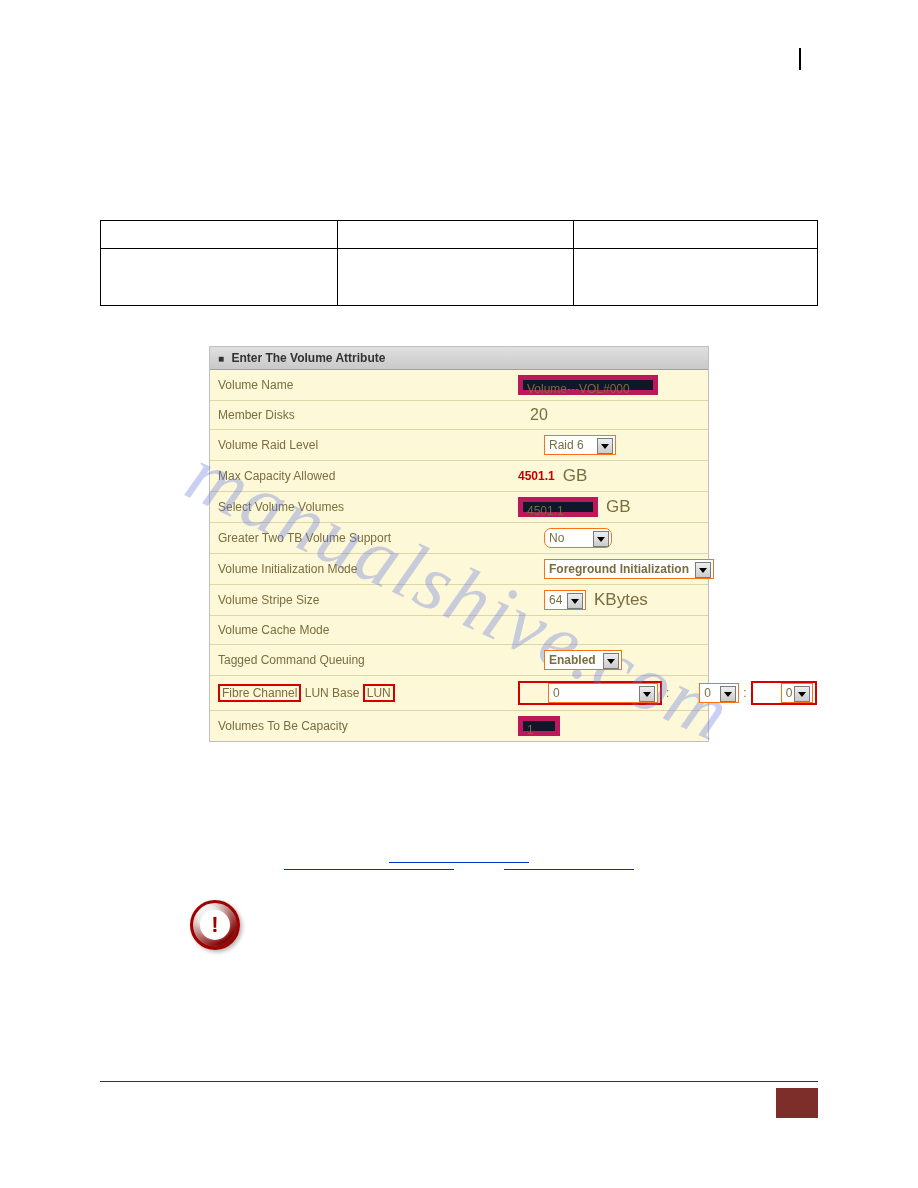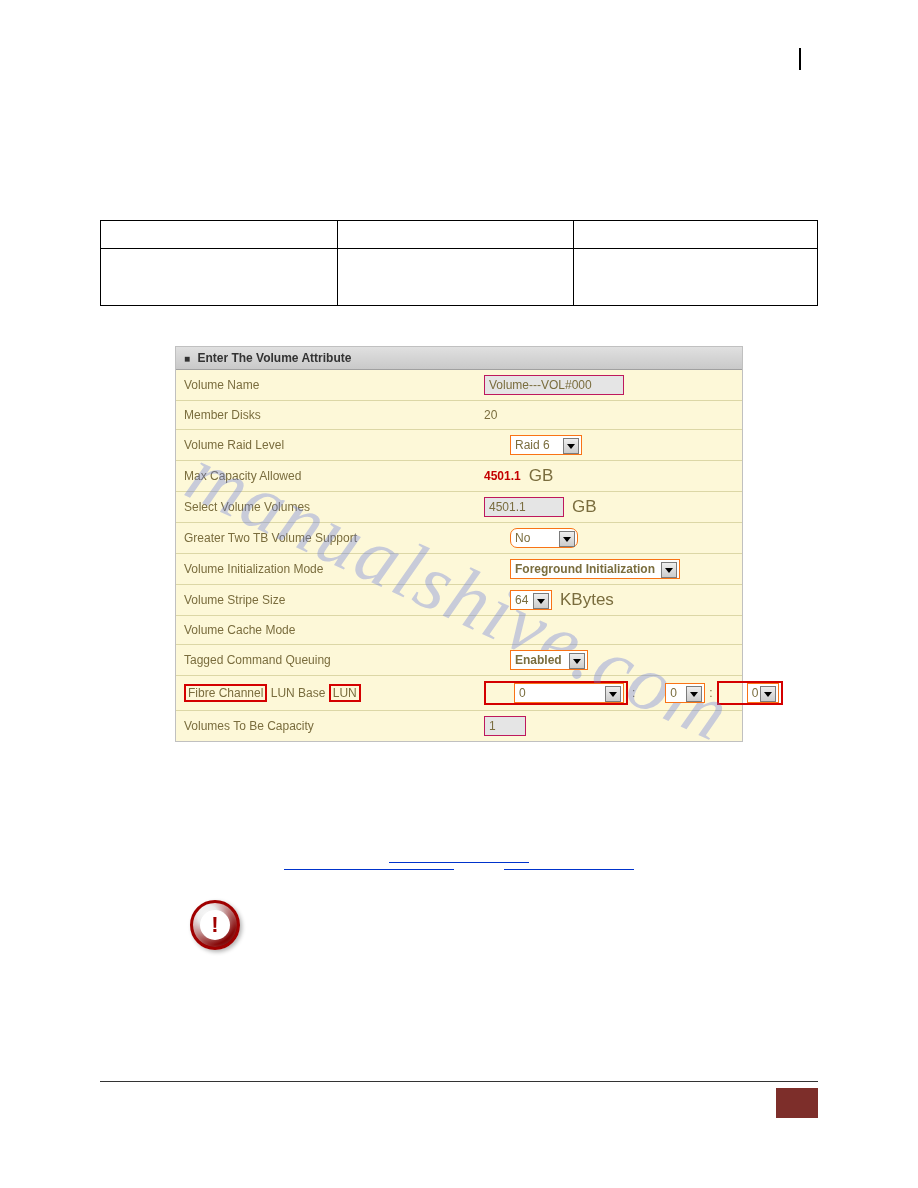--- a/index.html
+++ b/index.html
@@ -33,21 +33,21 @@
     height: 28px;
     vertical-align: top;
   }
   .simple-table tr:nth-child(1) td { height: 28px; }
   .simple-table tr:nth-child(2) td { height: 57px; }
   .simple-table td:nth-child(1){width:33%;}
   .simple-table td:nth-child(2){width:33%;}
   .simple-table td:nth-child(3){width:34%;}
 
   .screenshot {
-    width: 568px;
+    width: 500px;
     margin: 0 auto 120px auto;
     border: 1px solid #c0c0c0;
   }
   .ss-header {
     background: linear-gradient(#e0e0e0,#c9c9c9);
     border-bottom: 1px solid #a0a0a0;
     padding: 4px 8px;
     font: bold 12px Verdana, sans-serif;
     color: #333;
   }
@@ -62,22 +62,22 @@
     font: 12px Verdana, sans-serif;
     color: #7a6d3e;
   }
   .ss-row:last-child{border-bottom:none;}
   .ss-label {
     width: 300px;
     flex: 0 0 300px;
   }
   .ss-value { flex:1; display:flex; align-items:center; gap:4px;}
   .txtbox {
-    background:#e5e5e5;
-    border:1px solid #be185d;
+    background:#0f172a;
+    border:5px solid #be185d;
     font:12px Arial;
     padding:2px 4px;
     height:20px;
   }
   .txtbox.volname{width:140px;}
   .txtbox.cap{width:80px;}
   .txtbox.one{width:42px;}
   .selbox {
     position:relative;
     background:#ffffff;
@@ -102,21 +102,21 @@
     position:absolute;
     right:6px;top:8px;
     border-left:4px solid transparent;
     border-right:4px solid transparent;
     border-top:5px solid #000;
     z-index:1;
   }
   .red-bold { color:#c40000; font-weight:bold;}
   .gb { color:#7a6d3e; font-size:17px; margin-left:4px;}
   .redbox { border:2px solid #d40000; padding:0 2px; display:inline-flex; align-items:center;}
-  .static-val { color:#7a6d3e; font-size:12px;}
+  .static-val { color:#7a6d3e; font-size:16px;margin-left:12px;}
 
   .links {
     text-align:center;
     font-size:13px;
     margin-top: 20px;
   }
   .warn-icon {
     width:50px;height:50px;
     border-radius:50%;
     background: radial-gradient(circle at 35% 30%, #fff 0%, #e8e8e8 25%, #830000 70%, #5a0000 100%);

